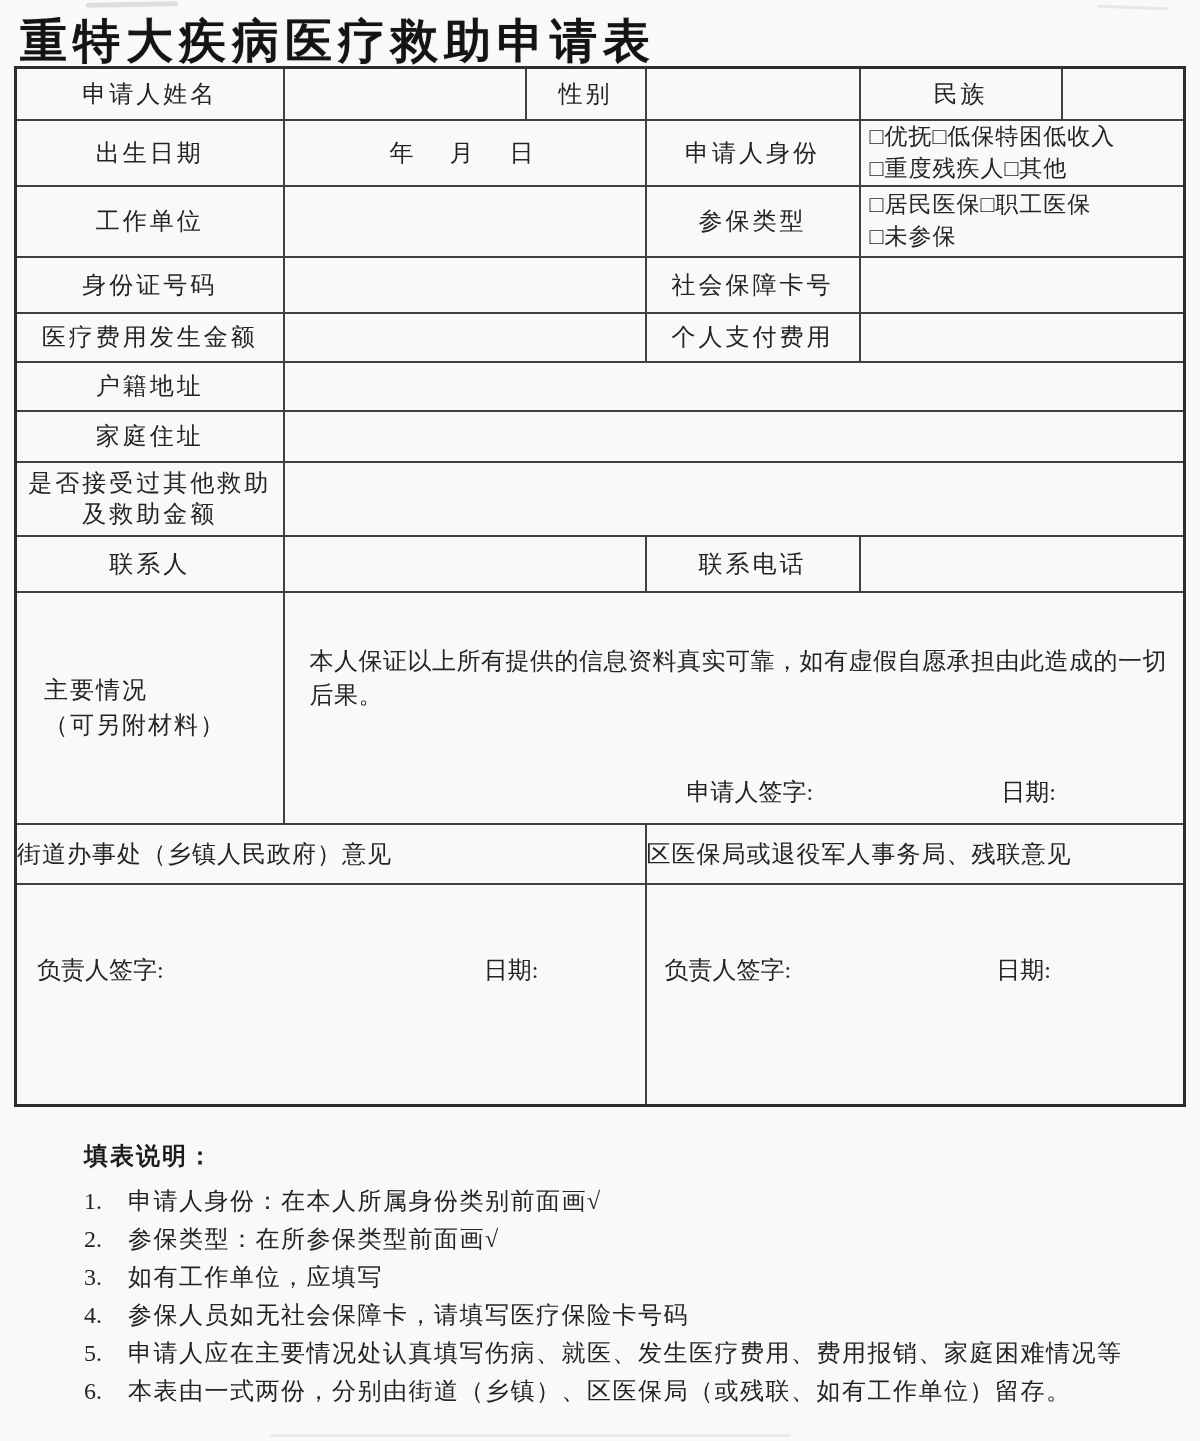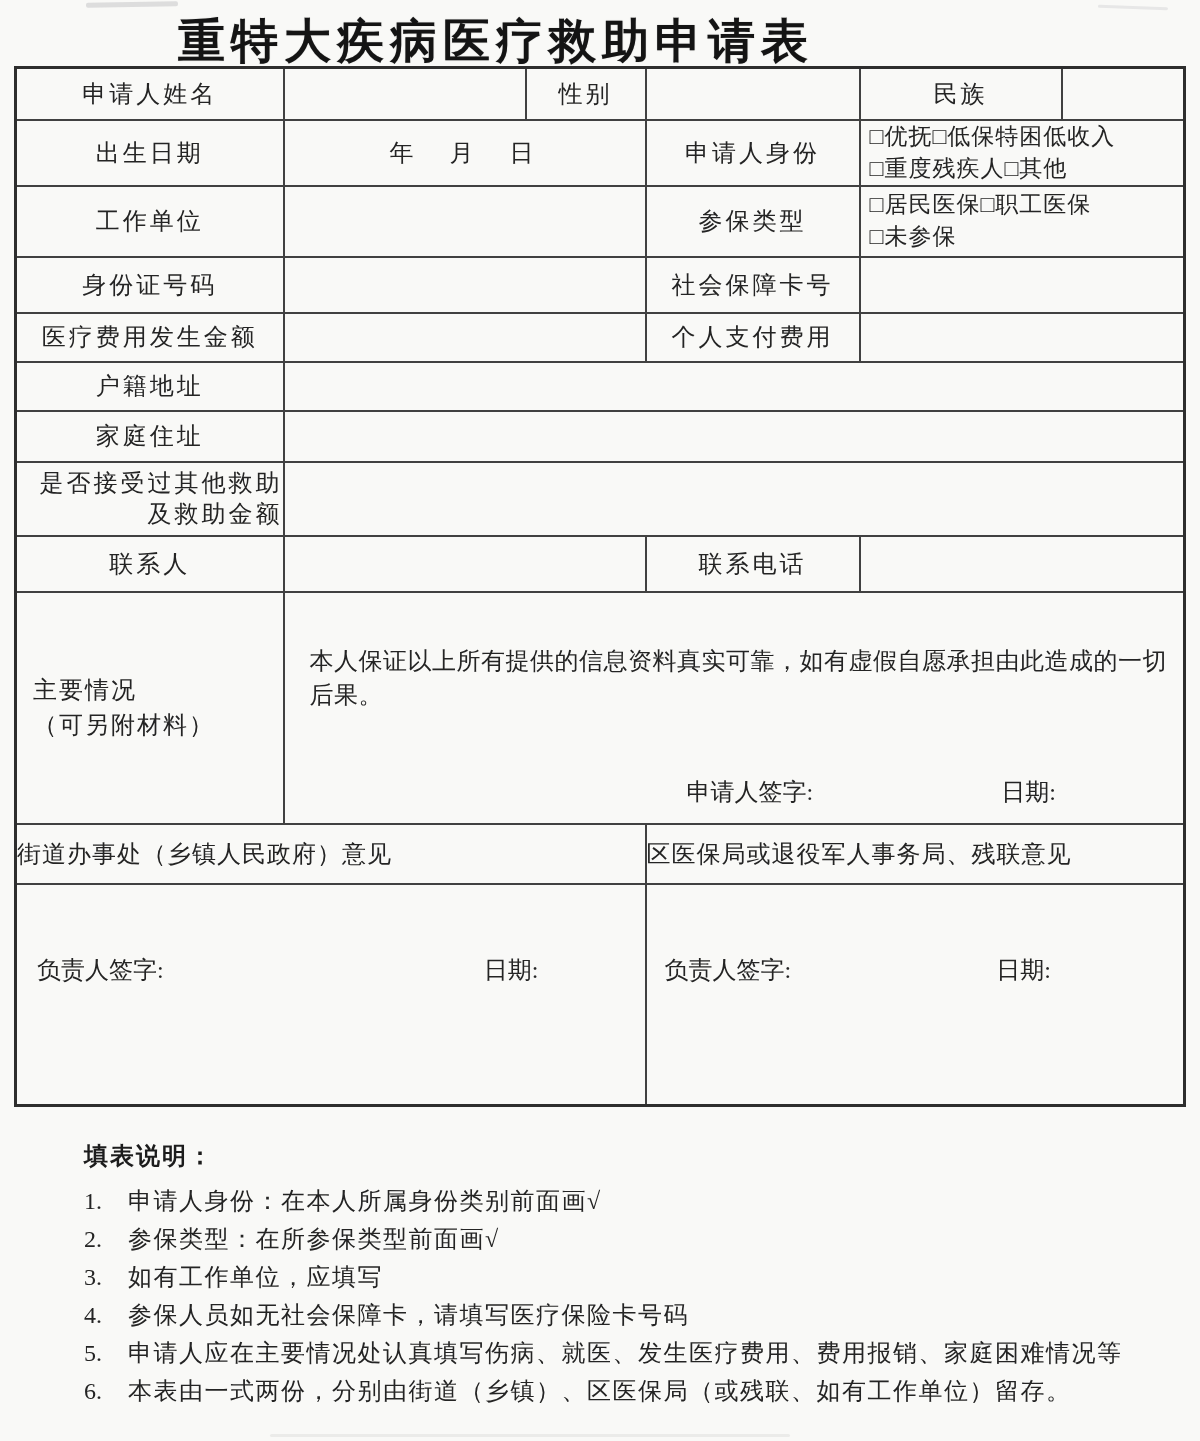--- a/index.html
+++ b/index.html
@@ -9,44 +9,45 @@
     font-family:"Liberation Serif","DejaVu Serif",serif;
     color:#242424;overflow:hidden;
   }
   .artifact{position:absolute;background:rgba(95,95,105,.18);border-radius:2px;}
   #smudge-tl{left:86px;top:2px;width:92px;height:5px;transform:rotate(-1deg);}
   #smudge-tr{left:1098px;top:6px;width:70px;height:3px;transform:rotate(2deg);opacity:.6;}
   #smudge-bottom{left:270px;top:1434px;width:520px;height:3px;opacity:.5;}
 
   .page-title{
     position:absolute;left:0;top:14px;width:992px;
-    text-align:center;font-size:47px;line-height:54px;font-weight:bold;
+    text-align:left;font-size:47px;line-height:54px;font-weight:bold;
     letter-spacing:6px;color:#141414;
     text-shadow:0 0 1px rgba(0,0,0,.35);
+    padding-left:20px;
   }
 
   table.form{
     position:absolute;left:14px;top:66px;width:1169px;
     border-collapse:collapse;table-layout:fixed;
     border:3px solid #2e2e2e;
   }
   table.form td{
     border:2px solid #414141;
     padding:0;font-size:24px;color:#242424;
     vertical-align:middle;overflow:hidden;
   }
   td.lbl{text-align:center;letter-spacing:3px;}
-  td.lbl2 div{text-align:right;letter-spacing:3px;line-height:31px;}
+  td.lbl2 div{text-align:center;letter-spacing:3px;line-height:31px;}
   td.opts{vertical-align:middle;}
   td.opts div{padding-left:9px;line-height:32px;font-size:23px;letter-spacing:1px;white-space:nowrap;}
   td.year{text-align:center;letter-spacing:6px;}
   td.header-cell{vertical-align:middle;padding-left:13px;letter-spacing:1px;}
 
   td.main-label{vertical-align:middle;}
-  td.main-label div{padding-left:16px;line-height:35px;letter-spacing:2px;text-align:left;}
+  td.main-label div{padding-left:27px;line-height:35px;letter-spacing:2px;text-align:left;}
 
   td.main-content{vertical-align:top;}
   .main-inner{display:flex;flex-direction:column;justify-content:space-between;height:228px;padding-left:12px;}
   .declaration{margin:50px 0 0 13px;width:870px;font-size:24px;line-height:34px;letter-spacing:0.5px;}
   .sig-line{margin:0 0 14px 0;padding-left:390px;white-space:nowrap;}
   .sig-line .date{margin-left:182px;}
 
   td.sig-cell{vertical-align:bottom;}
   .sig-bottom{padding-bottom:48px;white-space:nowrap;}
   .sig-bottom.left{padding-left:20px;}

